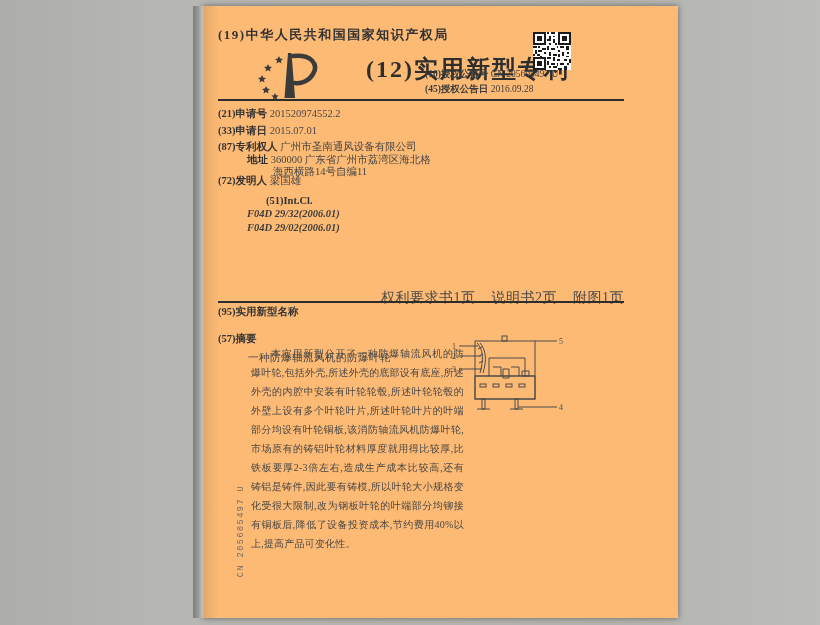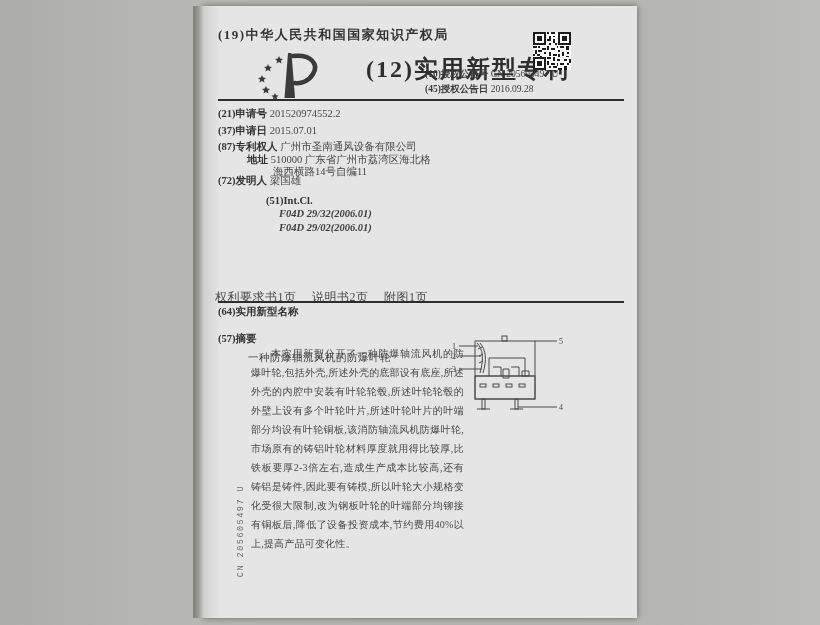--- a/index.html
+++ b/index.html
@@ -3,44 +3,44 @@
 <meta charset="utf-8">
 <style>
   html,body{margin:0;padding:0;}
   body{
     width:820px;height:625px;overflow:hidden;position:relative;
     background:linear-gradient(90deg,#adaeaa 0%,#b6b7b3 20%,#b3b4b0 75%,#bcbdb9 100%);
     font-family:"Liberation Serif", serif;
     -webkit-font-smoothing:antialiased;
   }
   .paper{
-    position:absolute;left:203px;top:6px;width:434px;height:612px;
-    background:#e5e5e5;
+    position:absolute;left:203px;top:6px;width:475px;height:612px;
+    background:#fdba74;
     box-shadow:0 0 6px rgba(0,0,0,.45);
   }
   .paper::before{ 
     content:"";position:absolute;left:-10px;top:0;width:10px;height:100%;
     background:linear-gradient(90deg,#7e7f7b 0%,#9a9b97 55%,#c6c7c3 100%);
   }
   .paper::after{ 
     content:"";position:absolute;left:0;top:0;width:16px;height:100%;
     background:linear-gradient(90deg,rgba(0,0,0,.10),rgba(0,0,0,0));
   }
   .abs{position:absolute;}
   .office{left:15px;top:20px;font-size:13px;font-weight:bold;letter-spacing:1.5px;color:#333;}
   .doctype{left:163px;top:47px;font-size:24px;font-weight:bold;letter-spacing:2px;color:#2e2e2e;}
   .pubblock{left:222px;top:61px;width:200px;font-size:9.5px;color:#3c3c3c;line-height:15px;white-space:nowrap;}
   .pubblock b{font-weight:bold;}
   .rule{position:absolute;background:#2d2d2d;height:2px;left:15px;width:406px;}
   .rule1{top:93px;}
   .rule2{top:295px;height:1.5px;}
   .biblio-line{position:absolute;font-size:10.5px;color:#474747;white-space:nowrap;}
   .biblio-line .lbl{font-weight:bold;color:#333;}
-  .iclval{font-style:italic;font-weight:bold;color:#3d3d3d;margin-left:32px;}
-  .pagesinfo{left:0;top:283px;width:421px;font-size:12px;color:#4a4a4a;letter-spacing:.5px;}
+  .iclval{font-style:italic;font-weight:bold;color:#3d3d3d;}
+  .pagesinfo{left:0;top:283px;width:421px;text-align:right;font-size:14px;color:#4a4a4a;letter-spacing:.5px;}
   .pagesinfo span{margin-left:12px;}
   .sec-label{position:absolute;font-size:10.5px;font-weight:bold;color:#333;white-space:nowrap;}
   .title-line{left:45px;top:313px;font-size:10.5px;color:#424242;letter-spacing:.5px;margin-top:32px;}
   .abstract{
     left:48px;top:338px;width:213px;font-size:10px;line-height:19px;
     text-align:justify;color:#474747;text-indent:2em;letter-spacing:.2px;
   }
   .sidecode{
     left:-22px;top:520px;width:120px;font-size:8.5px;color:#6b6b68;letter-spacing:1.5px;
     transform:rotate(-90deg);font-family:"Liberation Mono", monospace;text-align:center;
@@ -138,30 +138,30 @@
     <div><b>(45)授权公告日</b> <span>2016.09.28</span></div>
   </div>
 
   <div class="rule rule1"></div>
 
   <div class="biblio-line" style="left:15px;top:101px;">
     <span class="lbl">(21)申请号</span>
     <span>201520974552.2</span>
   </div>
   <div class="biblio-line" style="left:15px;top:118px;">
-    <span class="lbl">(37)申请日</span>
+    <span class="lbl">(33)申请日</span>
     <span>2015.07.01</span>
   </div>
   <div class="biblio-line" style="left:15px;top:134px;">
     <span class="lbl">(87)专利权人</span>
     <span>广州市圣南通风设备有限公司</span>
   </div>
   <div class="biblio-line" style="left:44px;top:147px;">
     <span class="lbl">地址</span>
-    <span>510000 广东省广州市荔湾区海北格</span>
+    <span>360000 广东省广州市荔湾区海北格</span>
   </div>
   <div class="biblio-line" style="left:70px;top:159px;">
     <span>海西横路14号自编11</span>
   </div>
   <div class="biblio-line" style="left:15px;top:168px;">
     <span class="lbl">(72)发明人</span>
     <span>梁国雄</span>
   </div>
   <div class="biblio-line" style="left:15px;top:189px;margin-left:48px;">
     <span class="lbl">(51)Int.Cl.</span>
@@ -169,21 +169,21 @@
   <div class="biblio-line iclval" style="left:44px;top:202px;">F04D 29/32(2006.01)</div>
   <div class="biblio-line iclval" style="left:44px;top:216px;">F04D 29/02(2006.01)</div>
 
   <div class="abs pagesinfo">
     <span>权利要求书1页</span>
     <span>说明书2页</span>
     <span>附图1页</span>
   </div>
   <div class="rule rule2"></div>
 
-  <div class="sec-label" style="left:15px;top:299px;">(64)实用新型名称</div>
+  <div class="sec-label" style="left:15px;top:299px;">(95)实用新型名称</div>
   <div class="abs title-line">一种防爆轴流风机的防爆叶轮</div>
   <div class="sec-label" style="left:15px;top:326px;">(57)摘要</div>
 
   <div class="abs abstract">本实用新型公开了一种防爆轴流风机的防爆叶轮,包括外壳,所述外壳的底部设有底座,所述外壳的内腔中安装有叶轮轮毂,所述叶轮轮毂的外壁上设有多个叶轮叶片,所述叶轮叶片的叶端部分均设有叶轮铜板,该消防轴流风机防爆叶轮,市场原有的铸铝叶轮材料厚度就用得比较厚,比铁板要厚2-3倍左右,造成生产成本比较高,还有铸铝是铸件,因此要有铸模,所以叶轮大小规格变化受很大限制,改为钢板叶轮的叶端部分均铆接有铜板后,降低了设备投资成本,节约费用40%以上,提高产品可变化性。</div>
 
   <div class="abs figwrap">
     <svg width="118" height="98" viewBox="0 0 118 98">
       <g stroke="#4a4a4a" stroke-width="1" fill="none">
 
         <rect x="26" y="12" width="60" height="58"></rect>

